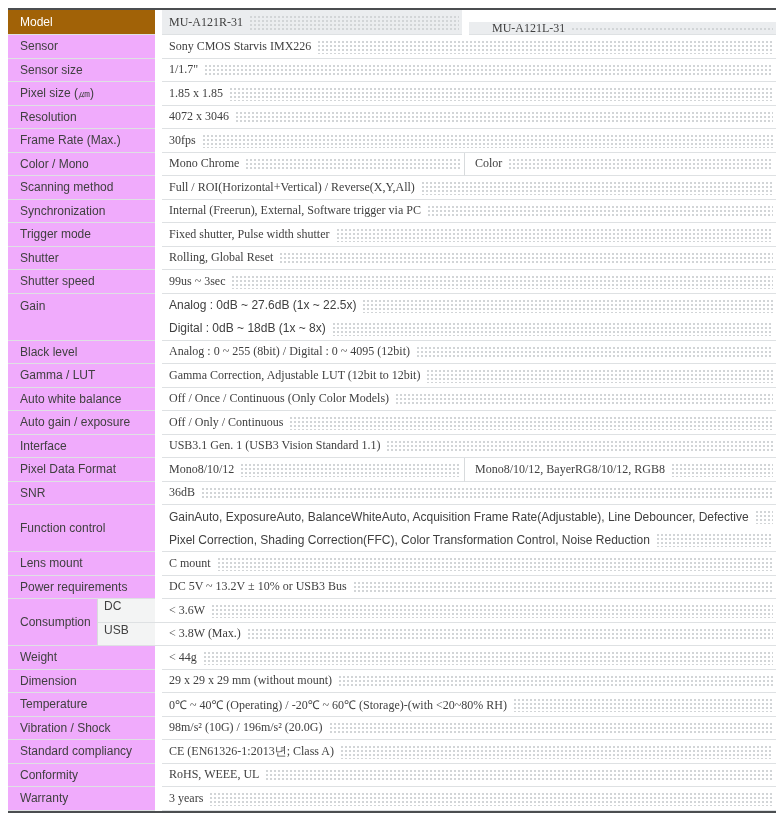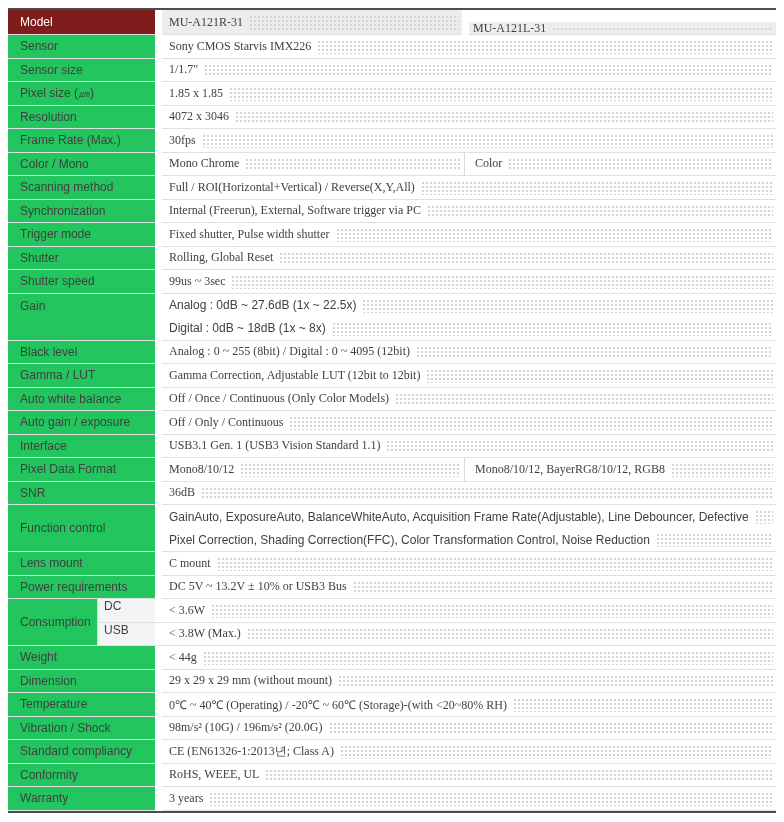--- a/index.html
+++ b/index.html
@@ -15,44 +15,44 @@
     border-bottom:2px solid #4b4e50;
     width:768px;
   }
   .row{display:flex;box-sizing:border-box;}
   .h1{height:23.5px;}
   .h2{height:47px;}
   .header{height:25px;}
   .bb{border-bottom:1px solid #dee1e3;}
   .cell-label{
     width:147px;flex:none;box-sizing:border-box;
-    background:#22c55e;
+    background:#f0abfc;
     display:flex;align-items:center;
     padding-left:12px;
   }
   .cell-label.top{align-items:flex-start;padding-top:5px;}
   .gap{width:7px;flex:none;background:#ffffff;}
   .vwrap{
     flex:1;min-width:0;box-sizing:border-box;
     display:flex;align-items:center;
     padding-left:7px;background:#ffffff;font-family:Liberation Serif, serif;
   }
   .t{white-space:nowrap;}
   .dots{
     flex:1;align-self:stretch;
     margin:4px 3px 4px 6px;
     background-image:radial-gradient(circle,#d2d5d7 0.9px,rgba(0,0,0,0) 1.2px);
     background-size:4px 4px;
     background-position:0 1px;
   }
   
-  .hl{background:#7f1d1d;color:#ffffff;border-bottom:1px solid #dee1e3;}
+  .hl{background:#a16207;color:#ffffff;border-bottom:1px solid #dee1e3;}
   .hv{background:#ebedef;border-bottom:1px solid #dee1e3;}
   .hv1{width:300px;flex:none;}
-  .hv2{padding-left:4px;margin-top:12px;}
+  .hv2{padding-left:23px;margin-top:12px;}
   
   .v1{width:303px;flex:none;border-right:1px solid #d8dbdd;}
   .v2{padding-left:10px;}
   
   .vcol{flex:1;min-width:0;box-sizing:border-box;display:flex;flex-direction:column;background:#fff;}
   .vline{flex:1;min-width:0;display:flex;align-items:center;padding-left:7px;}
   
   .sublab{width:89px;}
   .rblock{
     flex:1;min-width:0;box-sizing:border-box;

